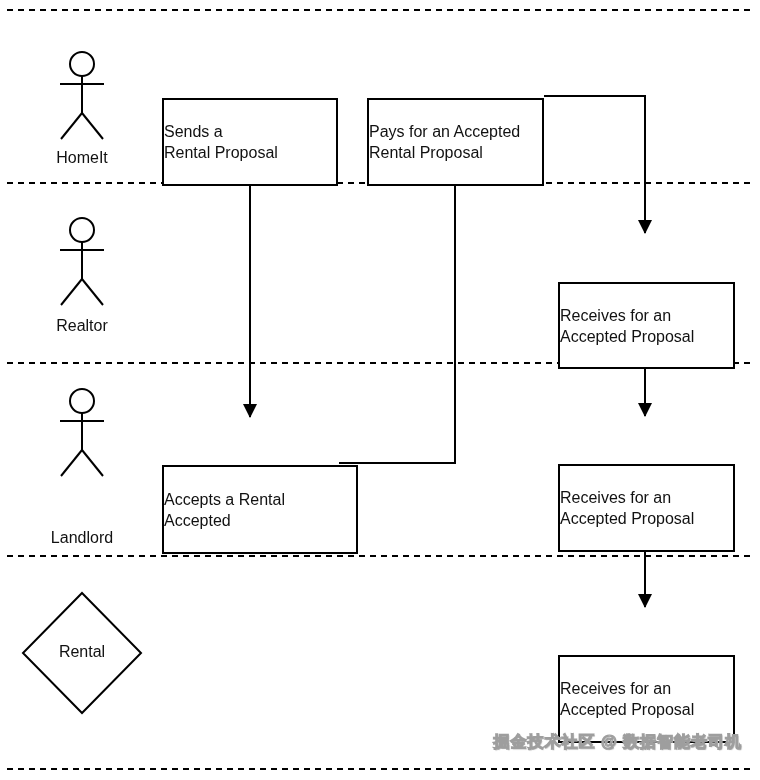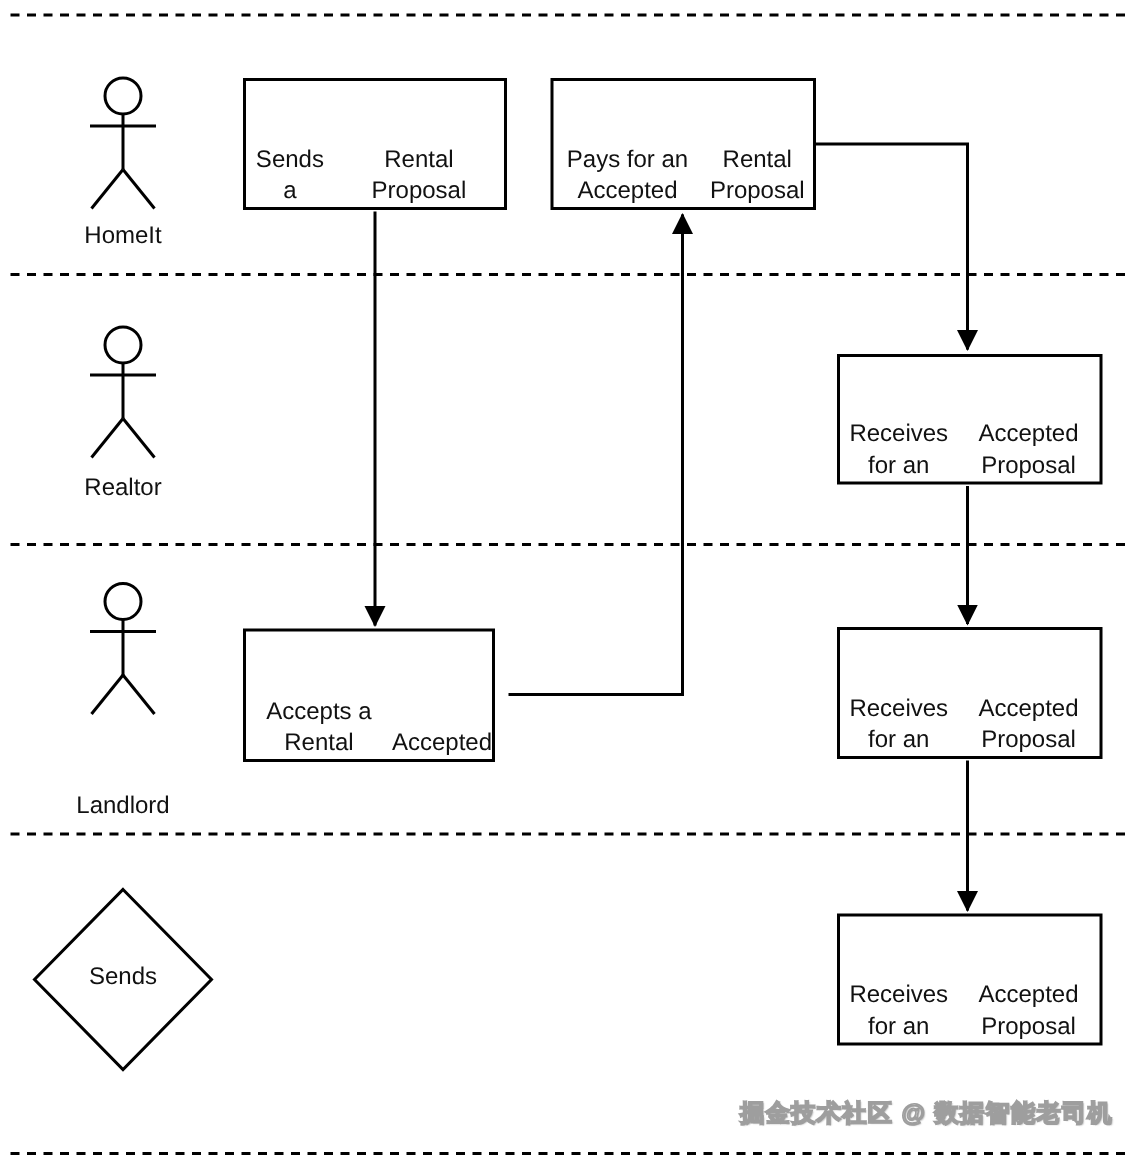--- a/index.html
+++ b/index.html
@@ -21,33 +21,34 @@
     top: 0;
     width: 760px;
     height: 780px;
   }
   .node {
     position: absolute;
     box-sizing: border-box;
     border: 2px solid #000000;
     background: #ffffff;
     display: flex;
-    flex-direction: row;
+    flex-direction: column;
     justify-content: center;
-    align-items: flex-end;
+    align-items: flex-start;
     text-align: center;
     font-size: 16px;
     line-height: 21px;
     color: #111111;
+    margin-top: 46px;
   }
   .node span { display: block; }
   #node-sends            { left: 162px; top:  52px; width: 176px; height: 88px; }
   #node-pays             { left: 367px; top:  52px; width: 177px; height: 88px; }
   #node-receives-realtor { left: 558px; top: 236px; width: 177px; height: 87px; }
-  #node-accepts          { left: 162px; top: 419px; width: 168px; height: 89px; }
+  #node-accepts          { left: 162px; top: 419px; width: 196px; height: 89px; }
   #node-receives-landlord{ left: 558px; top: 418px; width: 177px; height: 88px; }
   #node-receives-homeit  { left: 558px; top: 609px; width: 177px; height: 88px; }
   .actor-label {
     position: absolute;
     left: 22px;
     width: 120px;
     text-align: center;
     font-size: 16px;
     color: #111111;
   }
@@ -157,17 +158,17 @@
   </div>
 
   <div class="node" id="node-receives-homeit">
     <span>Receives for an</span>
     <span>Accepted Proposal</span>
   </div>
 
   <div class="actor-label" id="label-tenant">HomeIt</div>
   <div class="actor-label" id="label-realtor">Realtor</div>
   <div class="actor-label" id="label-landlord">Landlord</div>
-  <div id="label-homeit">Sends</div>
+  <div id="label-homeit">Rental</div>
 
   <div class="watermark">掘金技术社区 @ 数据智能老司机</div>
 
 </div>
 
 </body></html>

